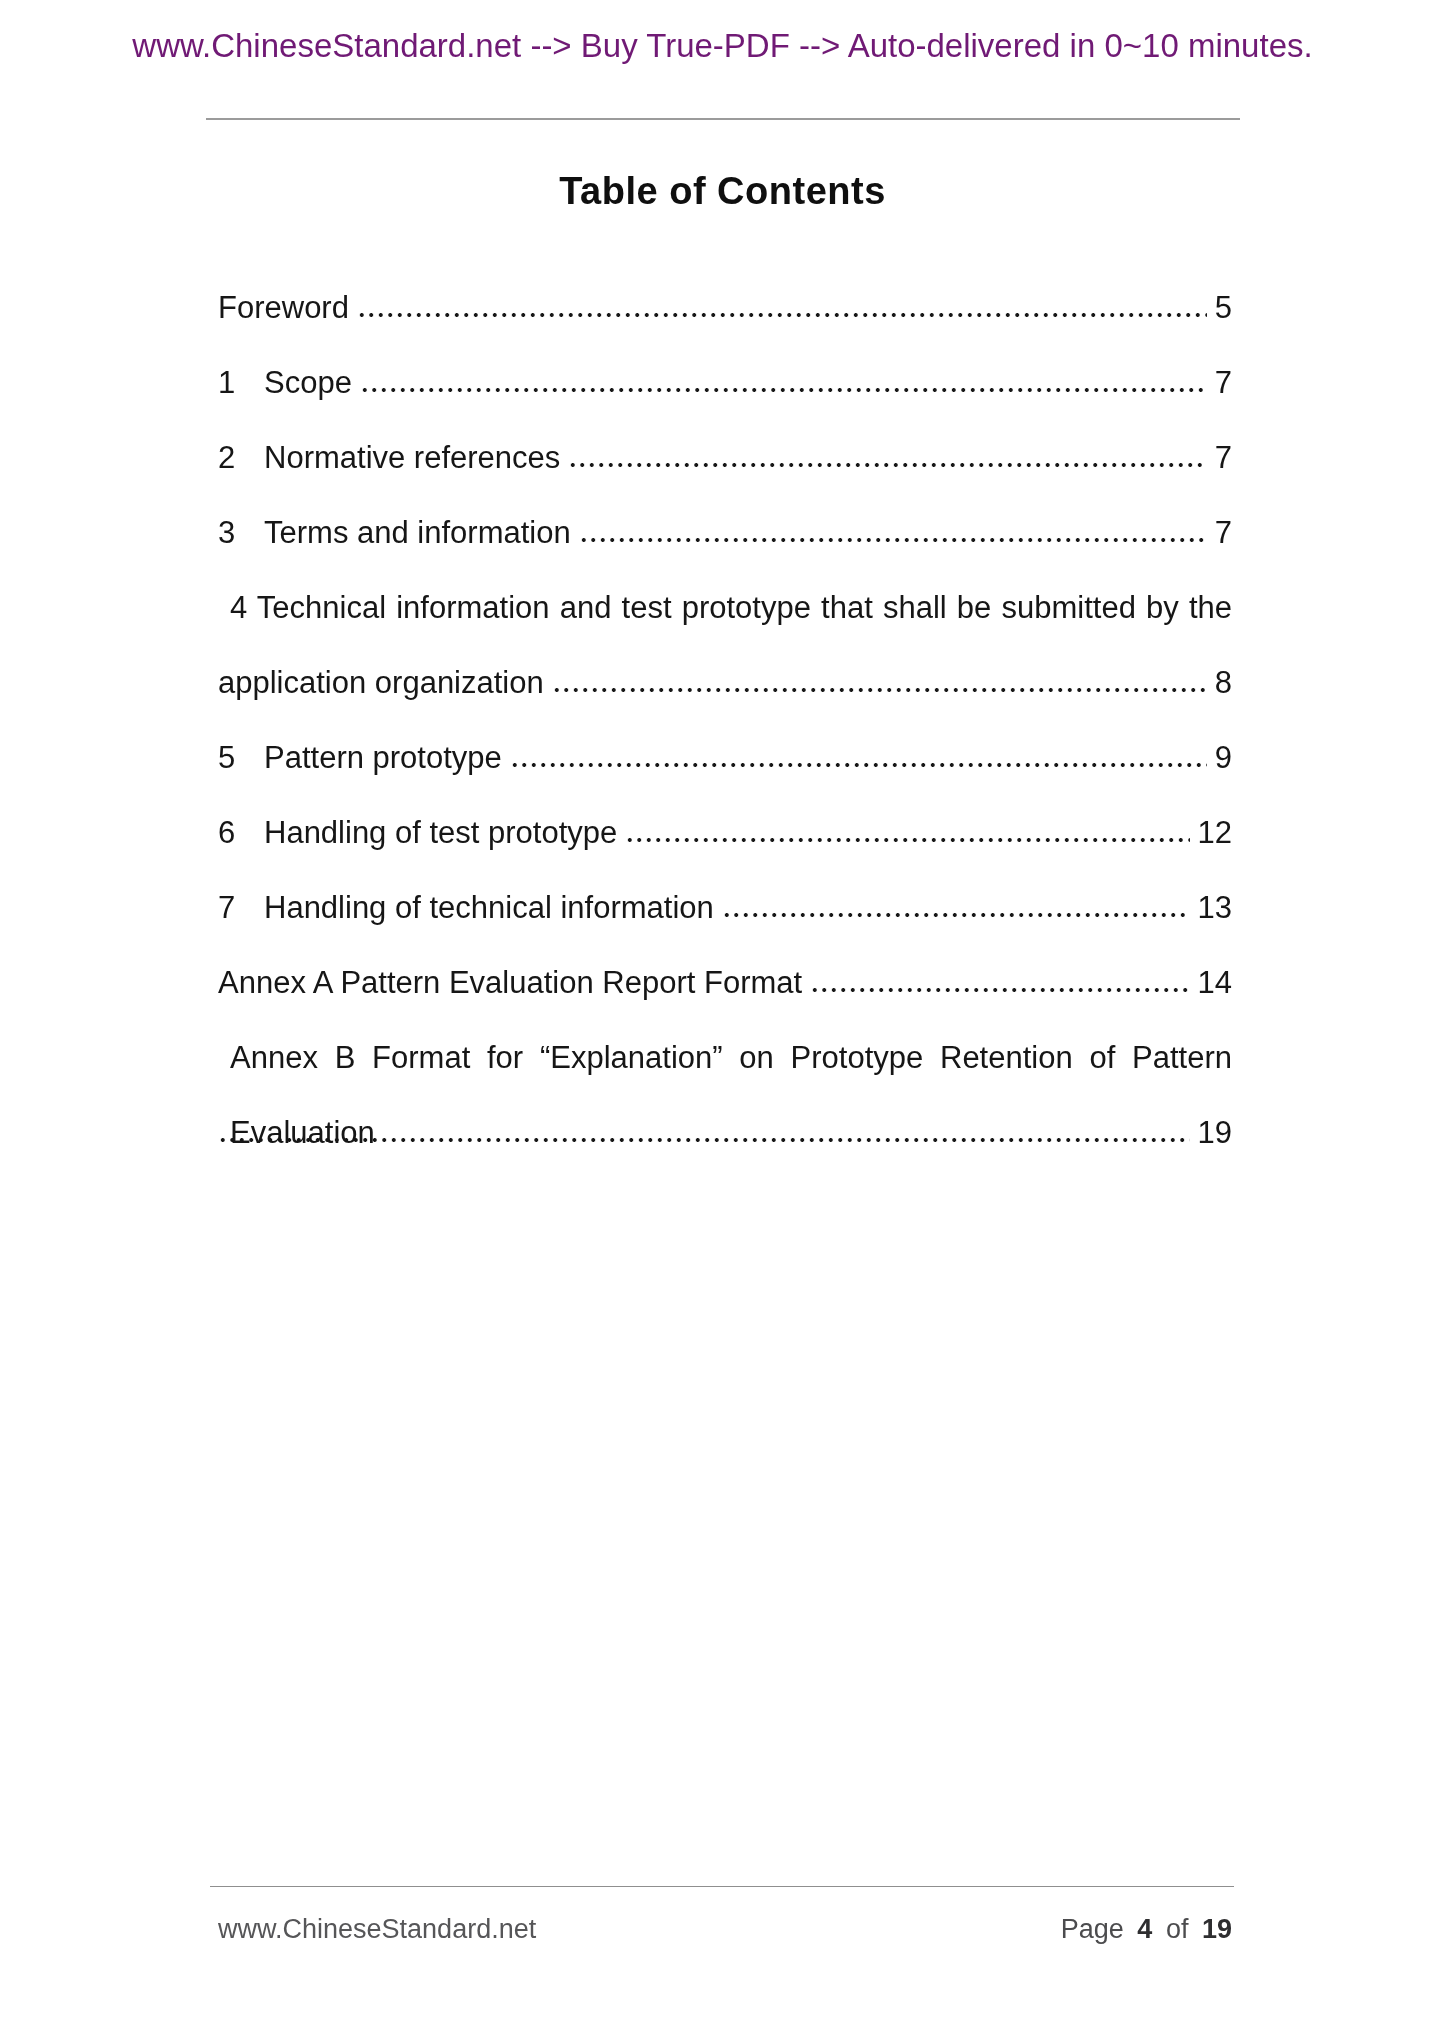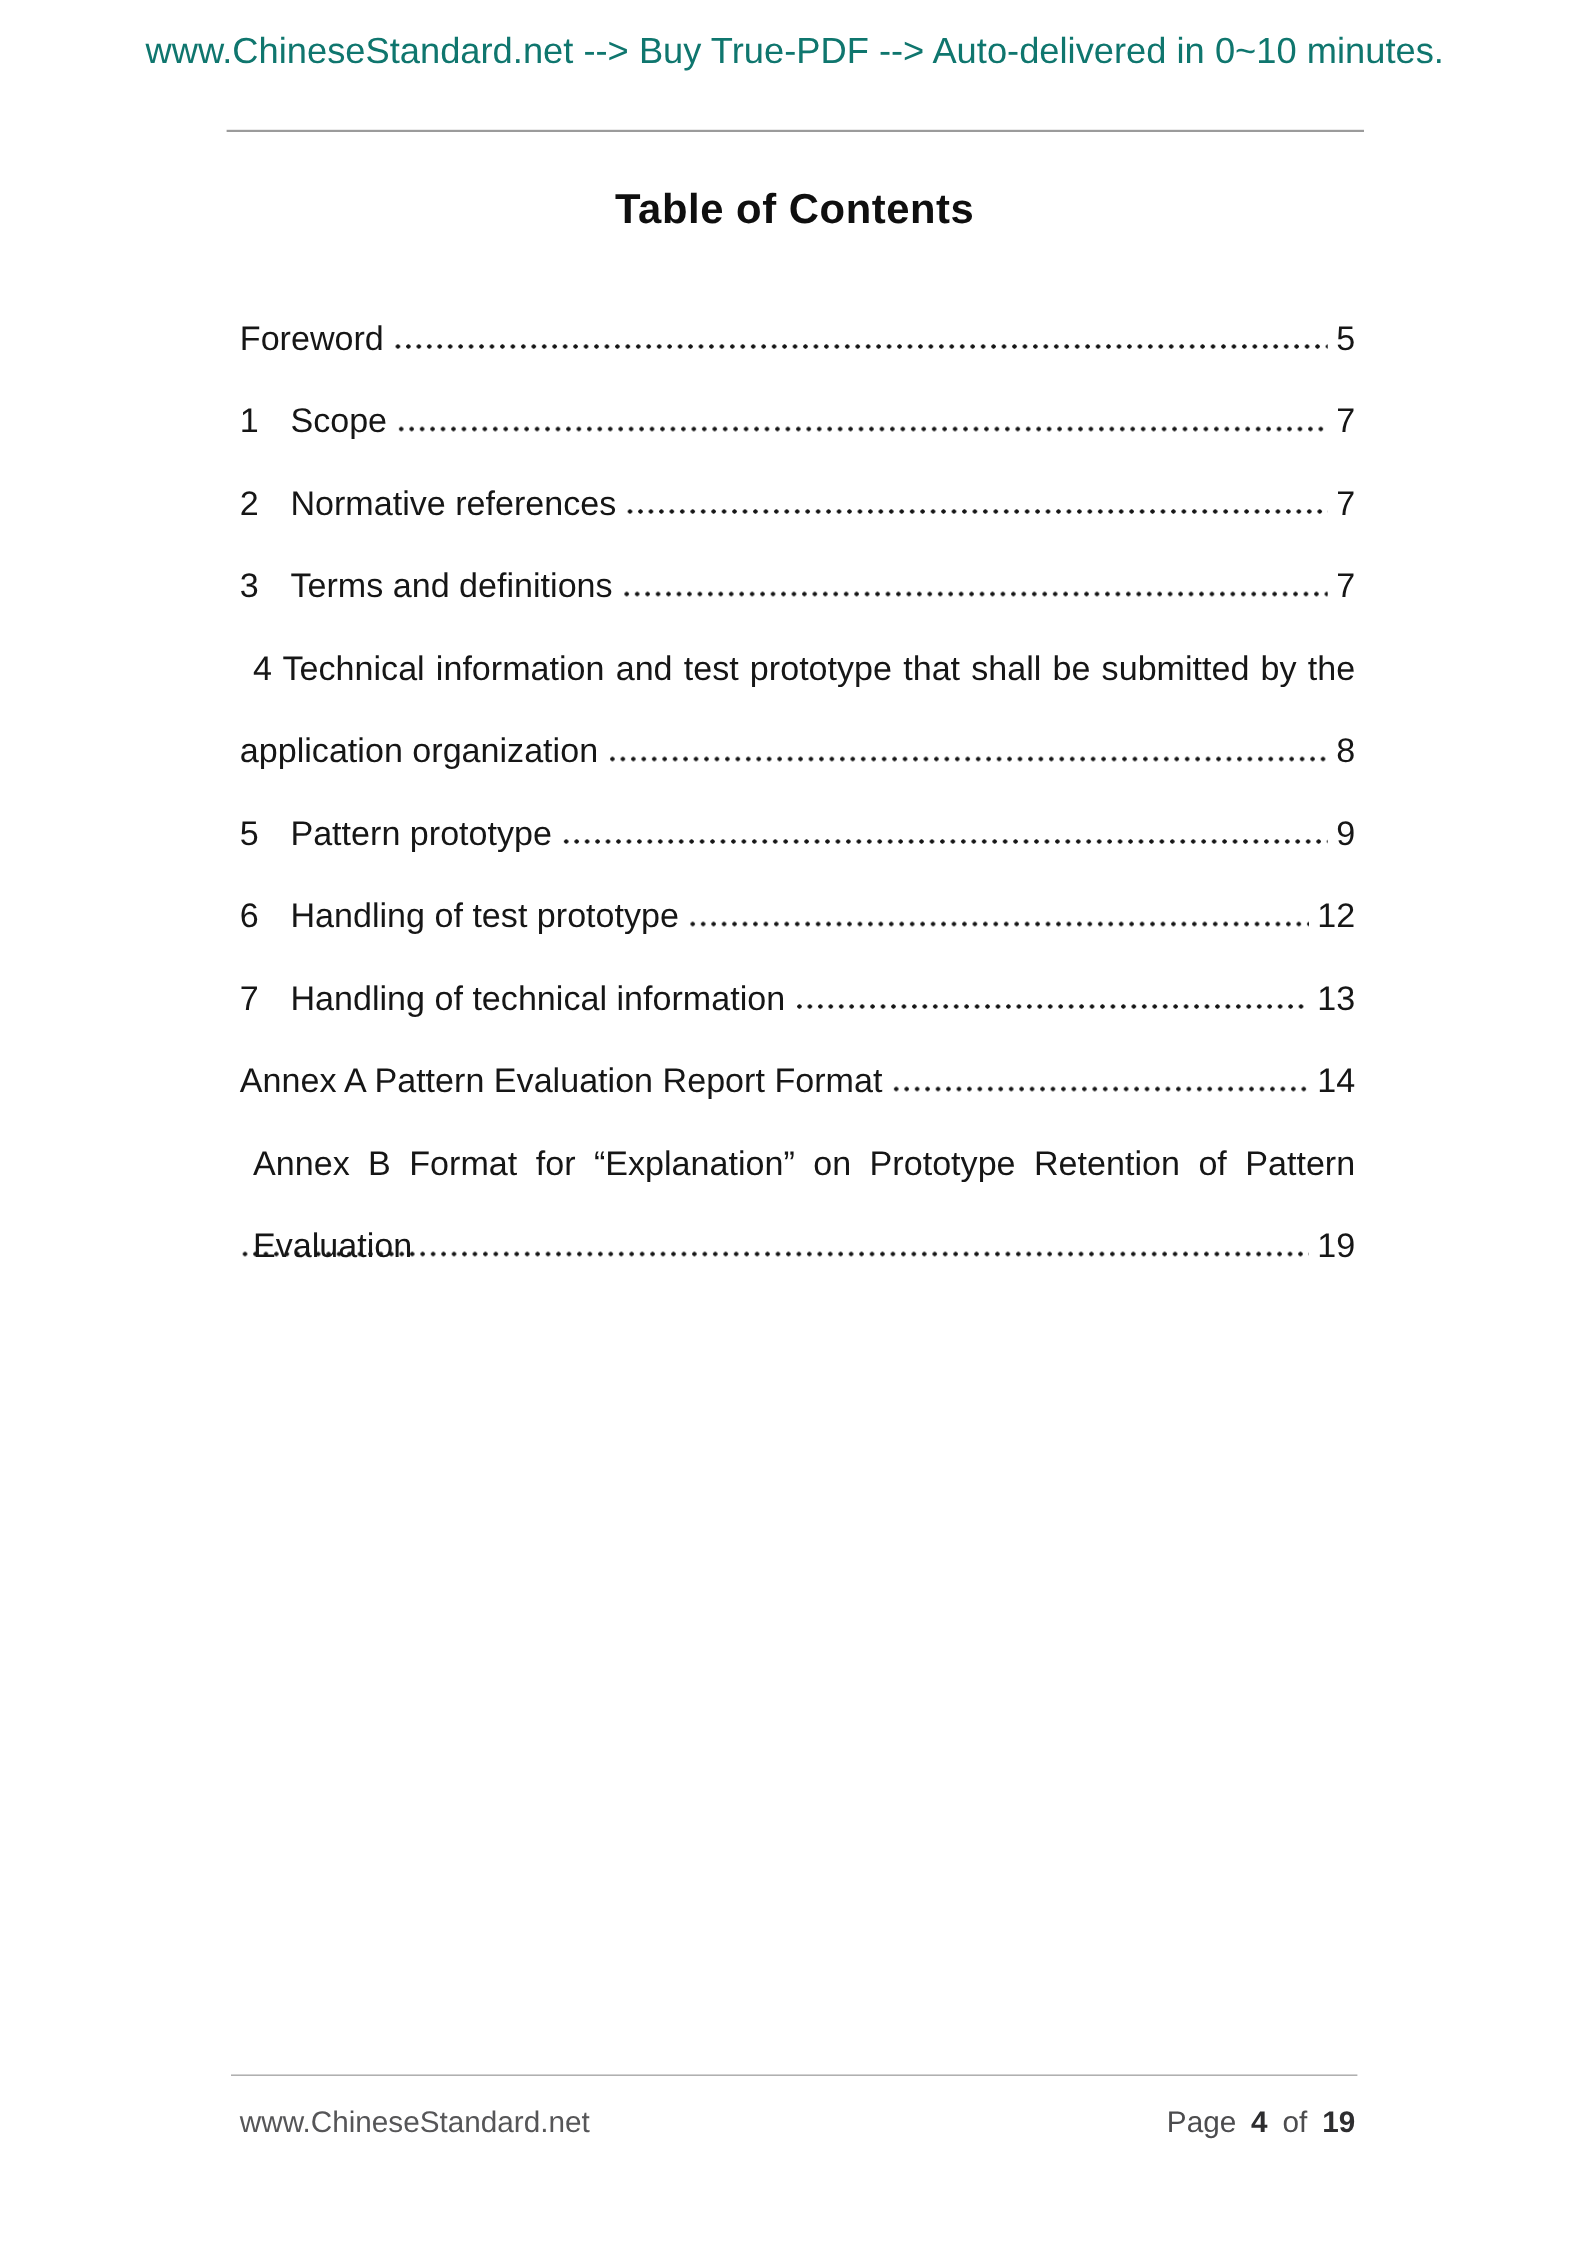--- a/index.html
+++ b/index.html
@@ -17,21 +17,21 @@
     overflow: hidden;
   }
 
   
   .header {
     position: absolute;
     top: 28px;
     left: 0;
     width: 100%;
     text-align: center;
-    color: #0f766e;
+    color: #701a75;
   }
   .header-line1 {
     font-size: 33px;
     line-height: 36px;
     white-space: nowrap;
   }
   .doc-code {
     font-size: 24px;
     line-height: 27px;
   }
@@ -172,21 +172,21 @@
 
     <div class="toc-row">
       <span class="num">2</span>
       <span class="label">Normative references</span>
       <span class="leader"></span>
       <span class="pagenum">7</span>
     </div>
 
     <div class="toc-row">
       <span class="num">3</span>
-      <span class="label">Terms and definitions</span>
+      <span class="label">Terms and information</span>
       <span class="leader"></span>
       <span class="pagenum">7</span>
     </div>
 
     <div class="toc-row justify">
       <span>4</span>
       <span>Technical information and test prototype that shall be submitted by the</span>
     </div>
 
     <div class="toc-row">

